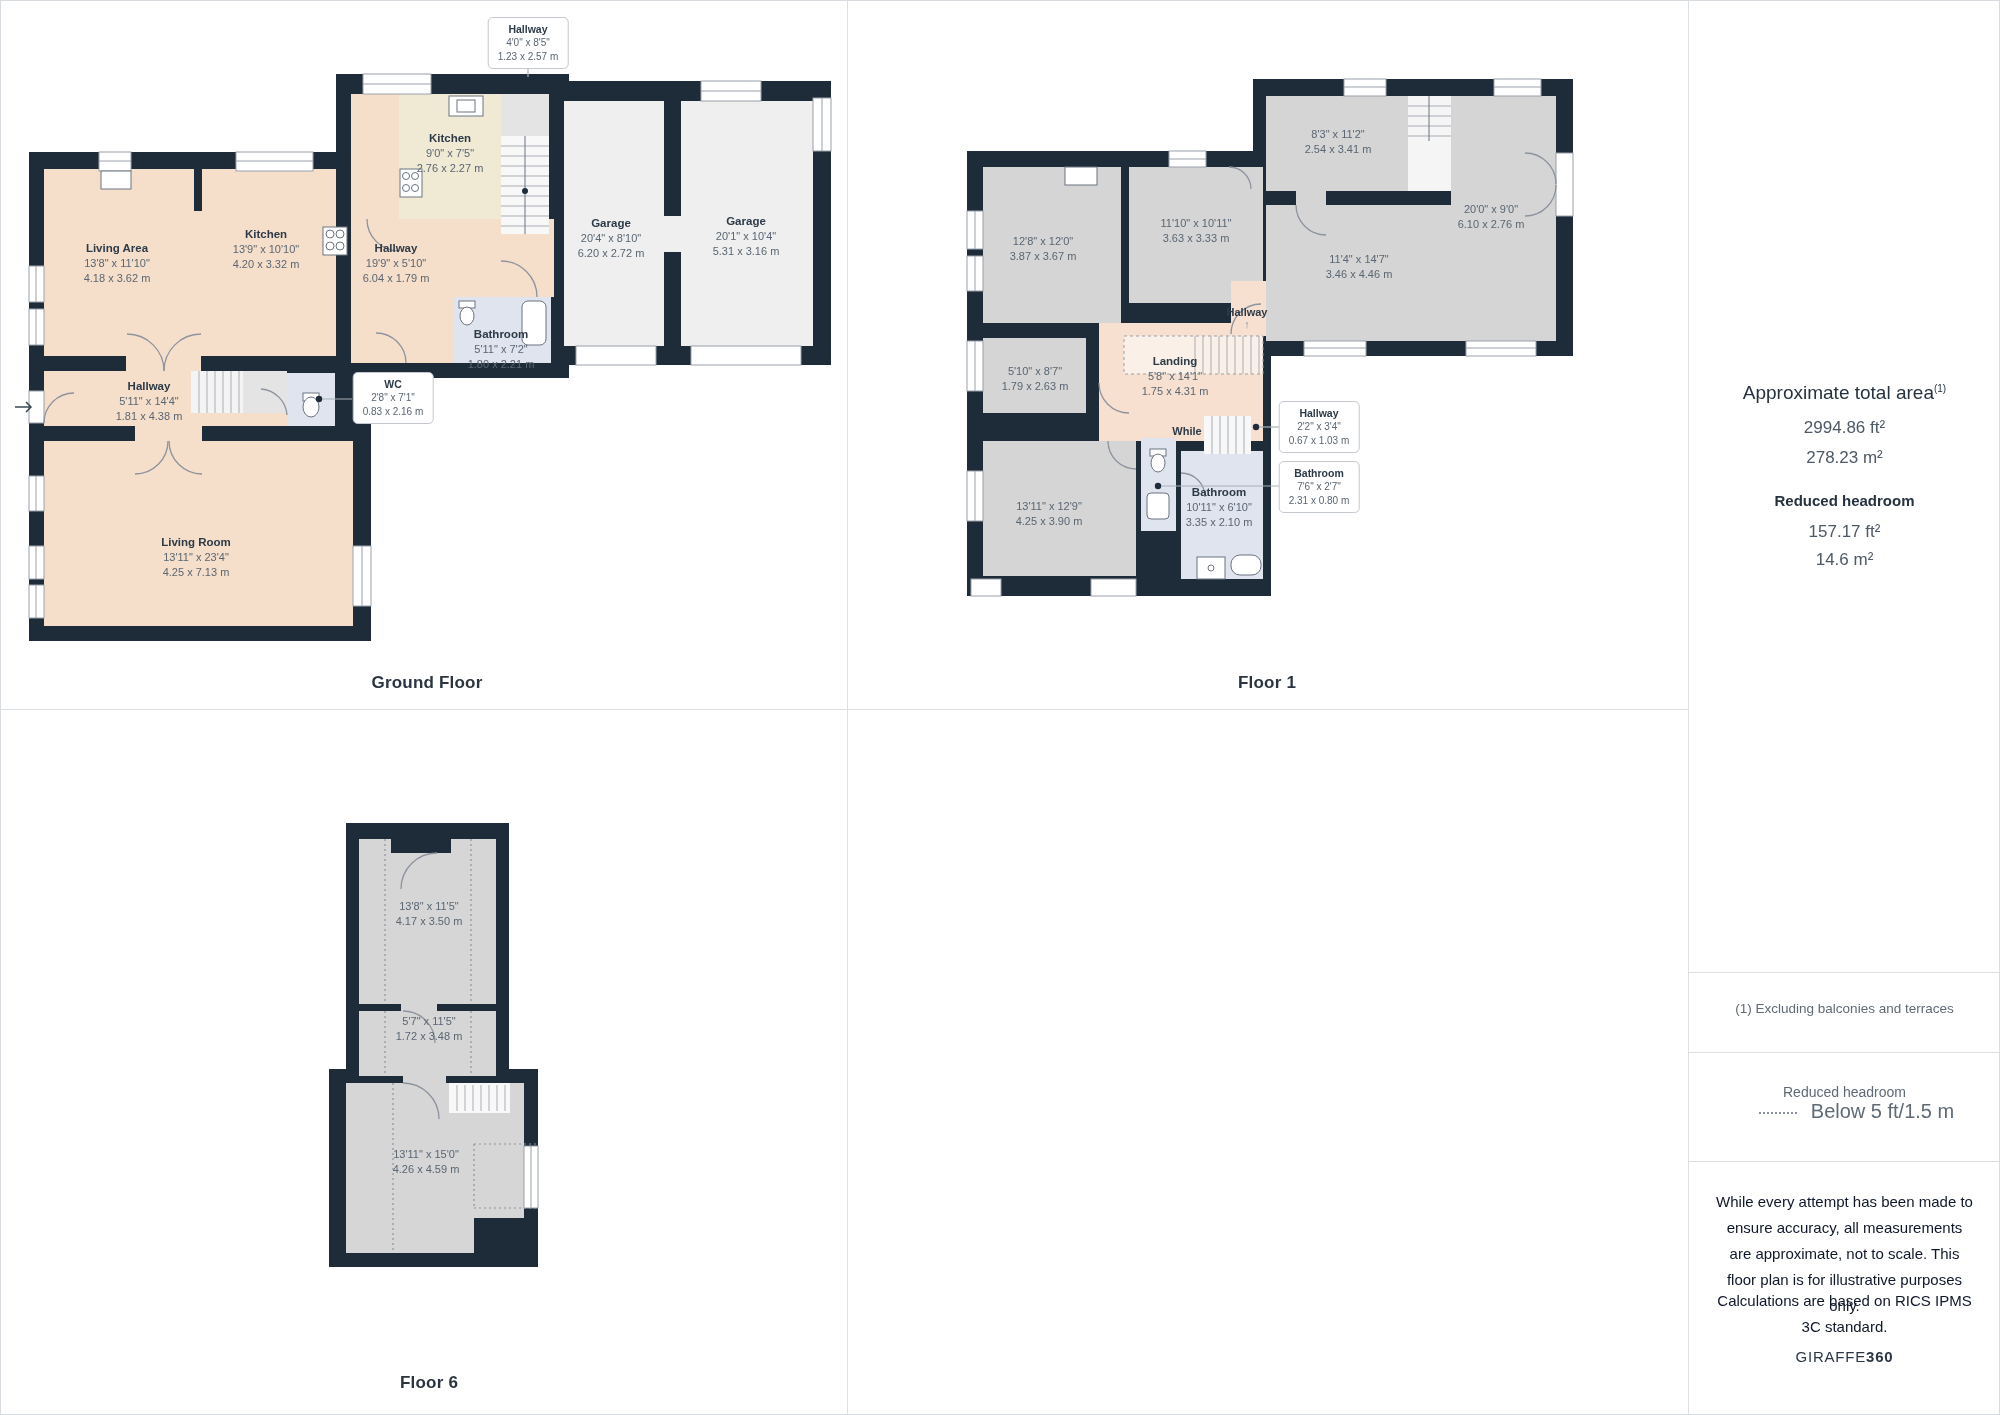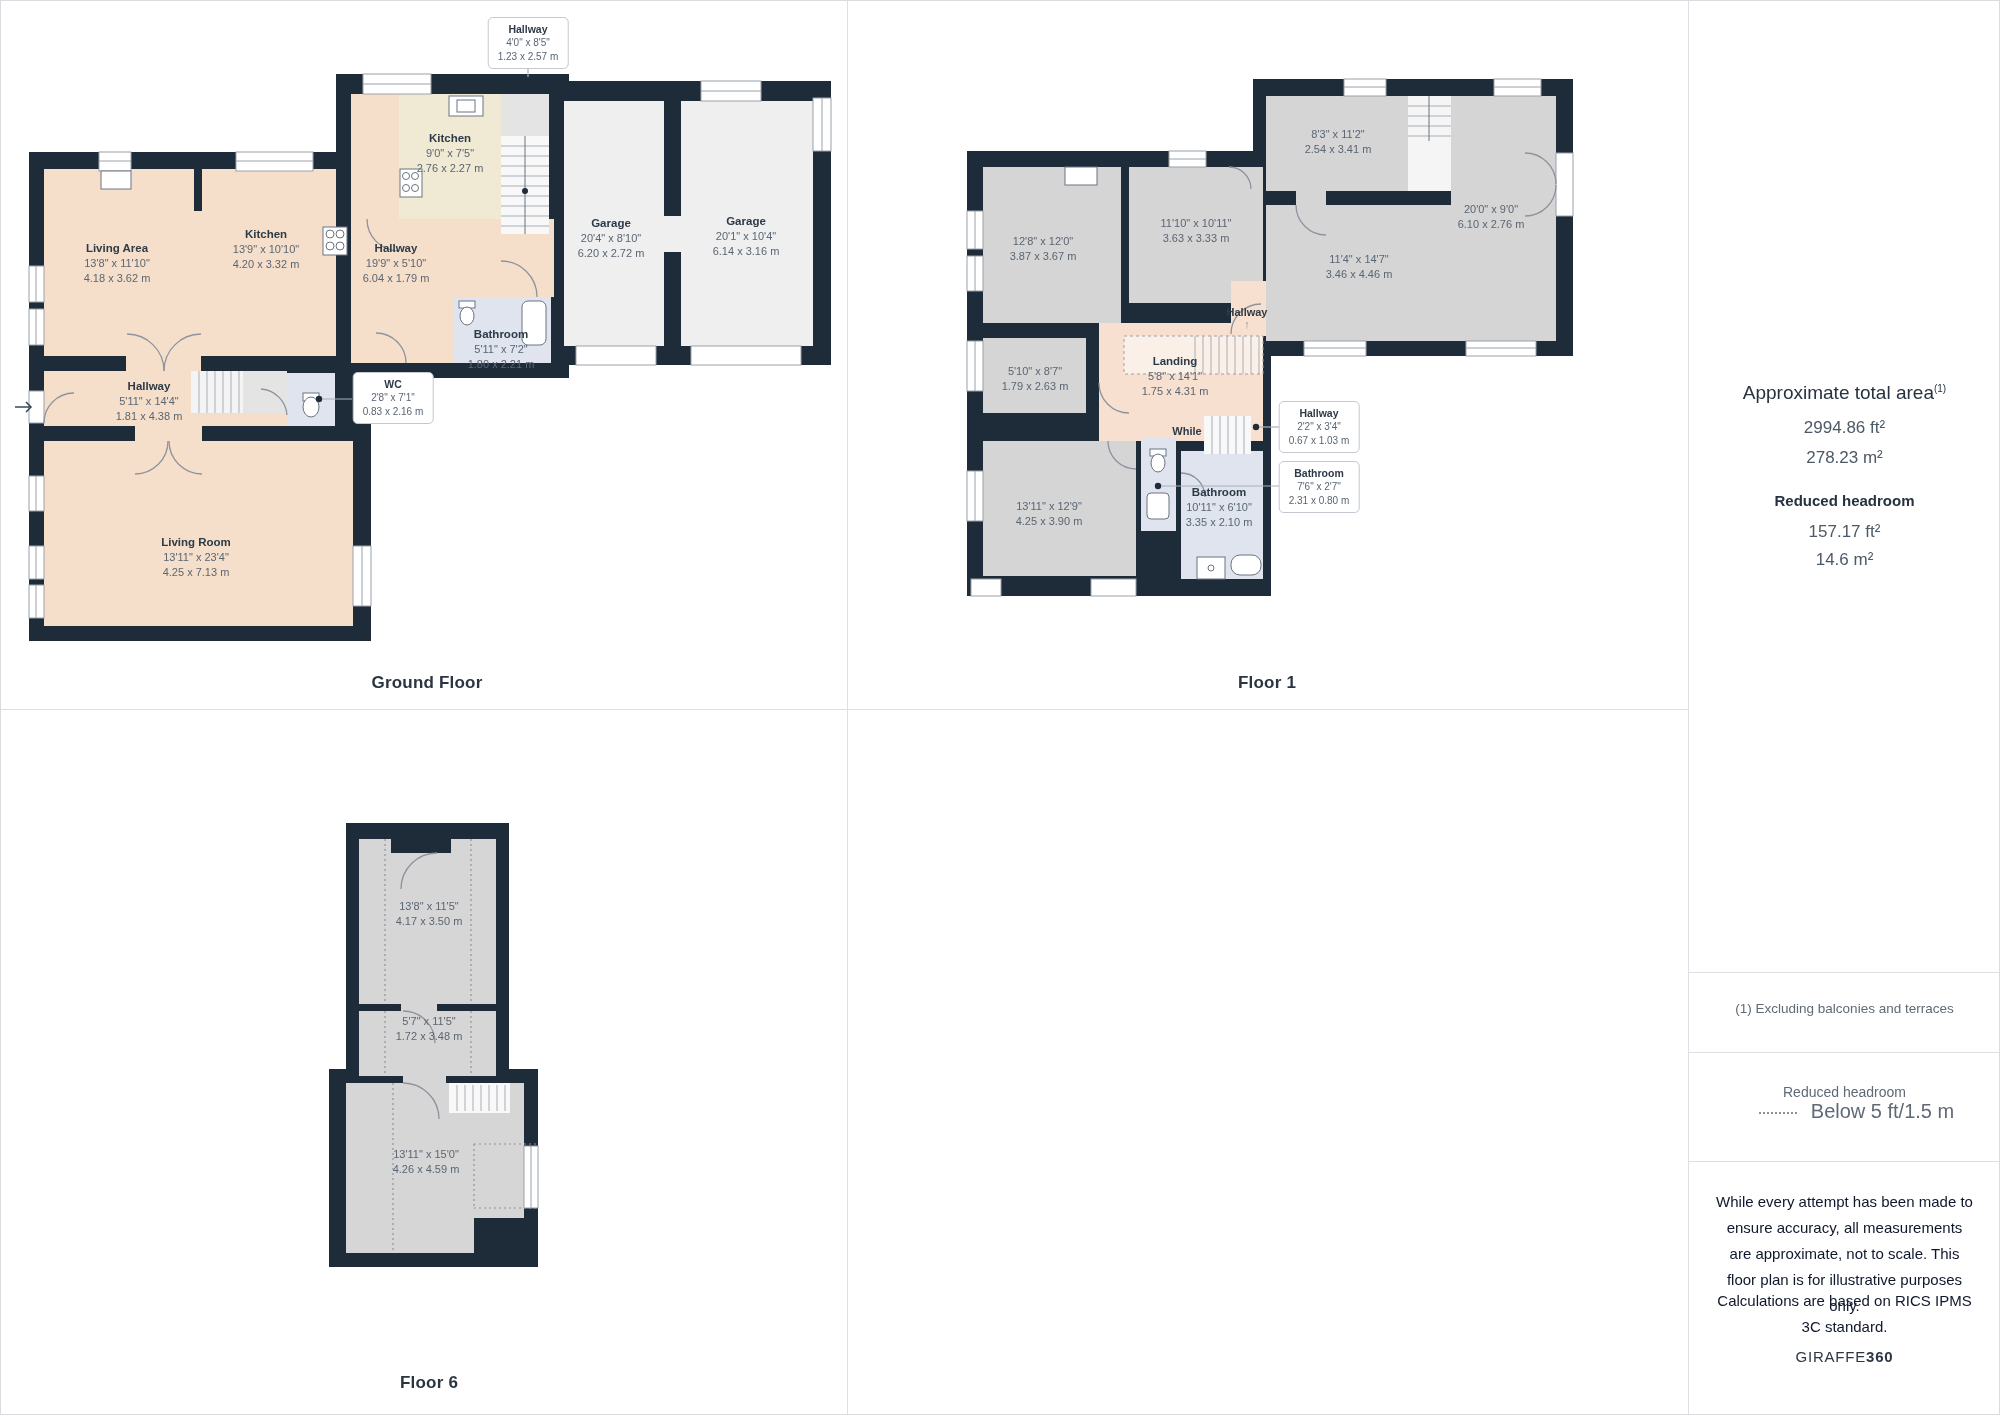--- a/index.html
+++ b/index.html
@@ -196,21 +196,21 @@
       <div>6.04 x 1.79 m</div>
     </div>
     <div class="room-label" style="left:610px;top:237px">
       <div class="rname">Garage</div>
       <div>20'4" x 8'10"</div>
       <div>6.20 x 2.72 m</div>
     </div>
     <div class="room-label" style="left:745px;top:235px">
       <div class="rname">Garage</div>
       <div>20'1" x 10'4"</div>
-      <div>6.14 x 3.16 m</div>
+      <div>5.31 x 3.16 m</div>
     </div>
     <div class="room-label" style="left:500px;top:348px">
       <div class="rname">Bathroom</div>
       <div>5'11" x 7'2"</div>
       <div>1.80 x 2.21 m</div>
     </div>
     <div class="room-label" style="left:148px;top:400px">
       <div class="rname">Hallway</div>
       <div>5'11" x 14'4"</div>
       <div>1.81 x 4.38 m</div>

